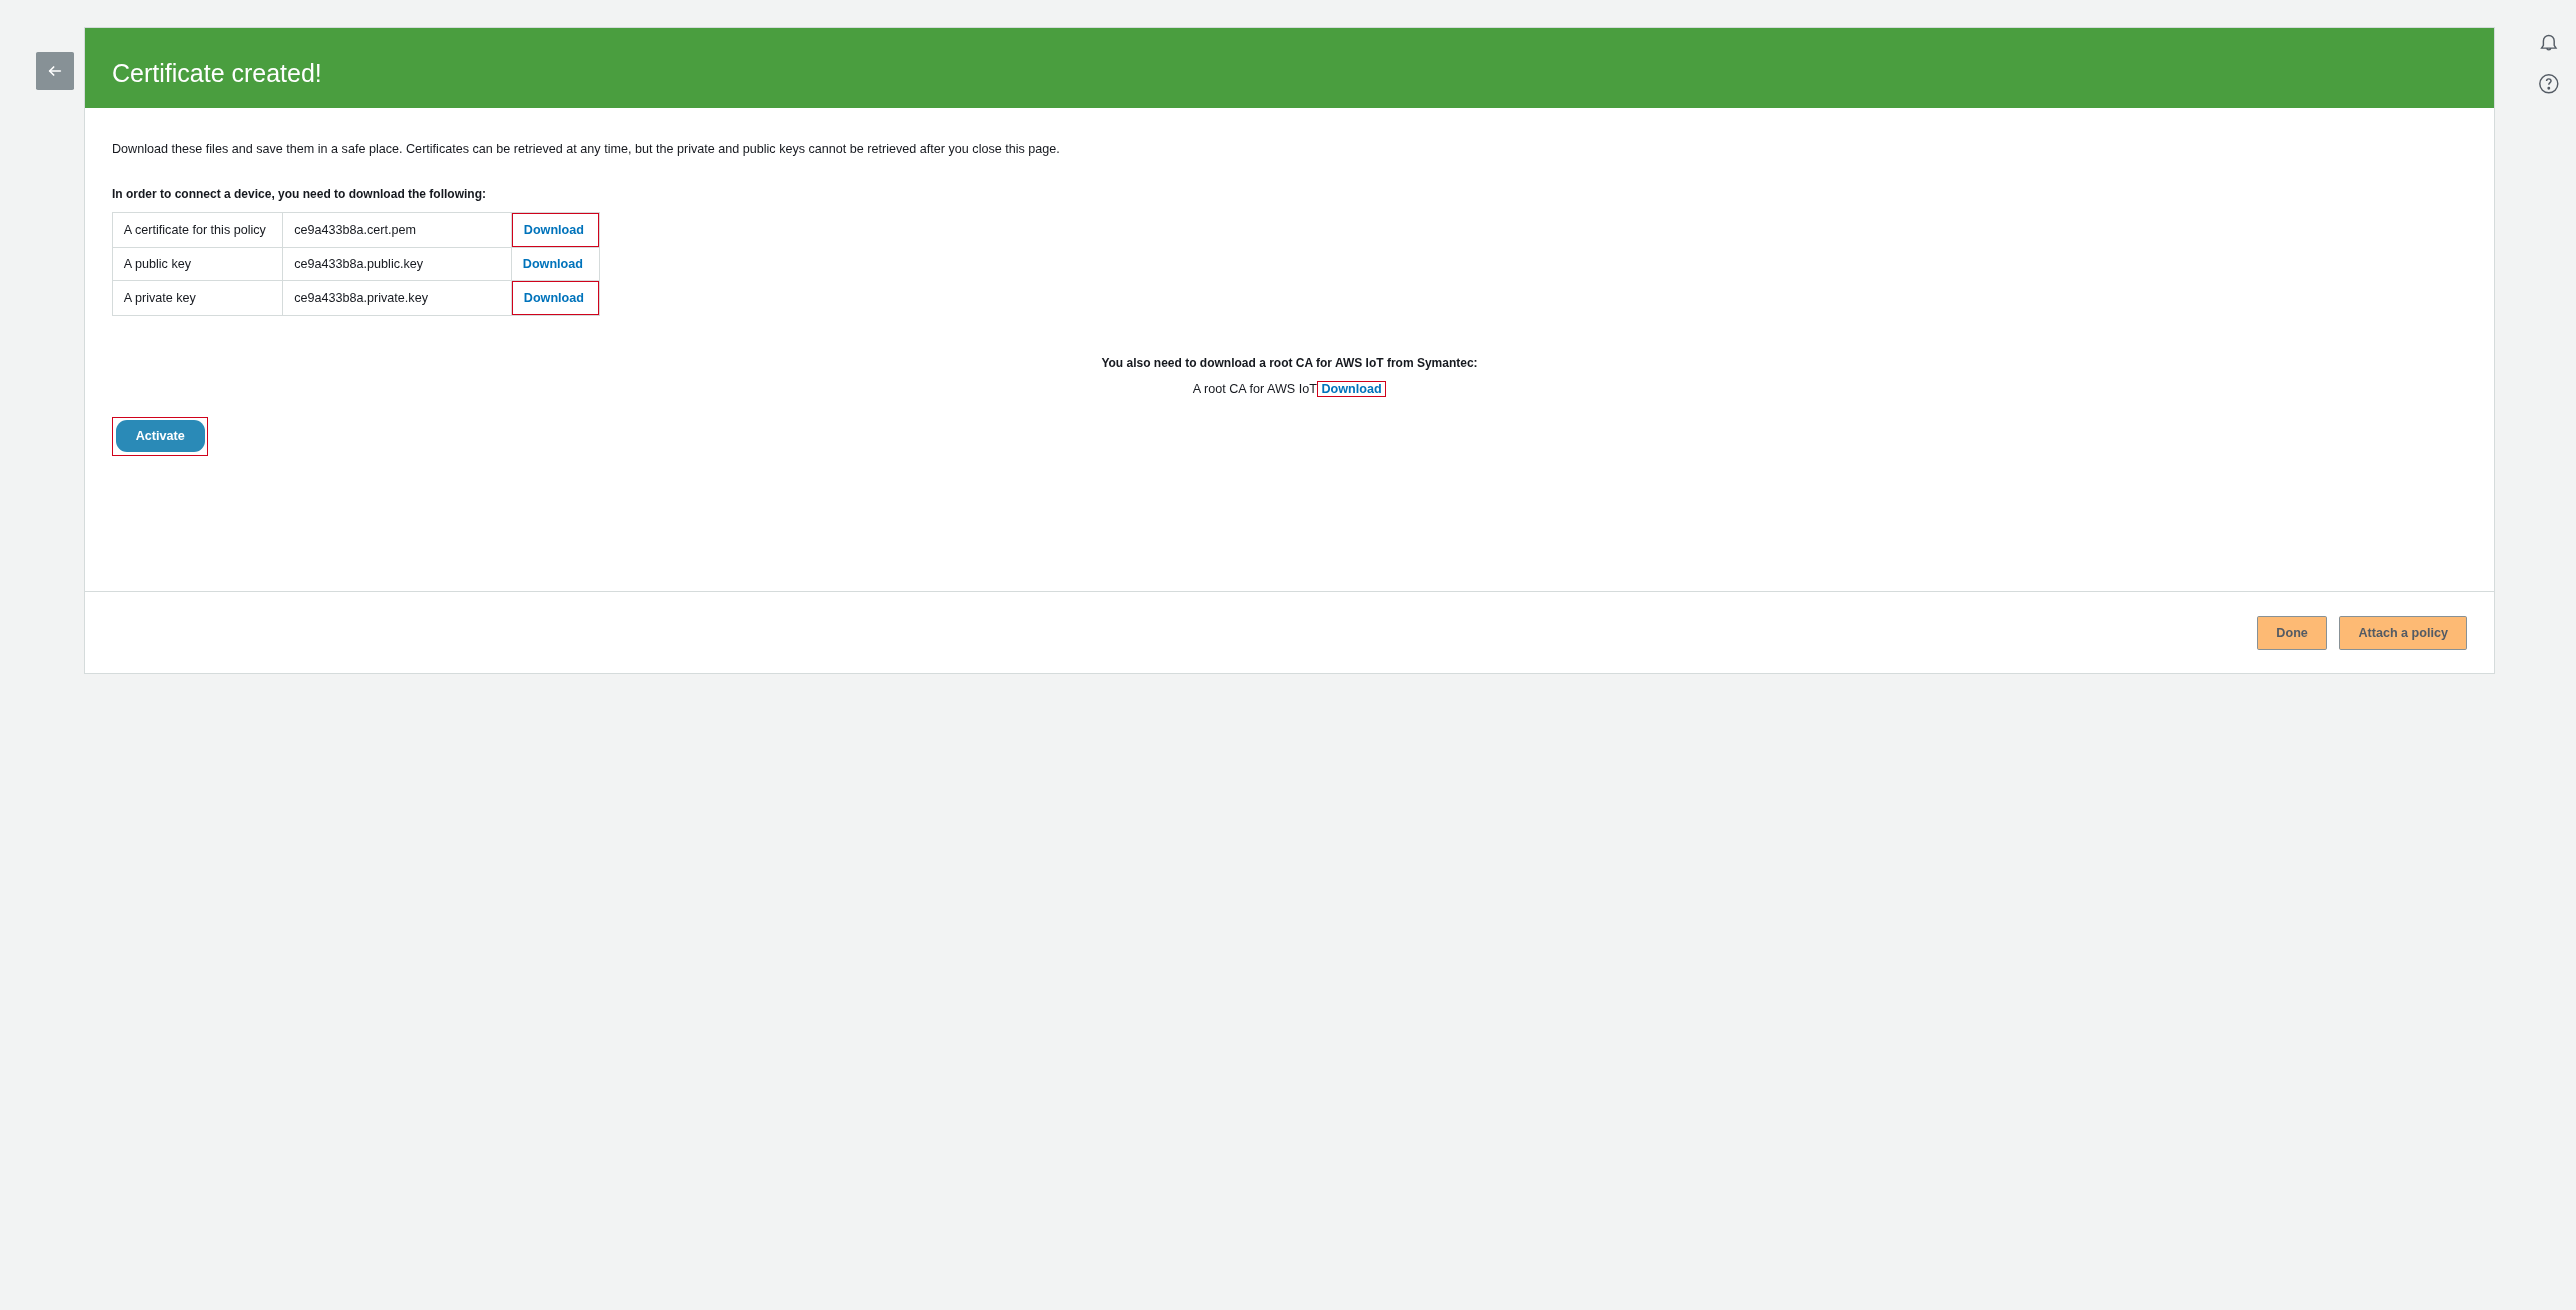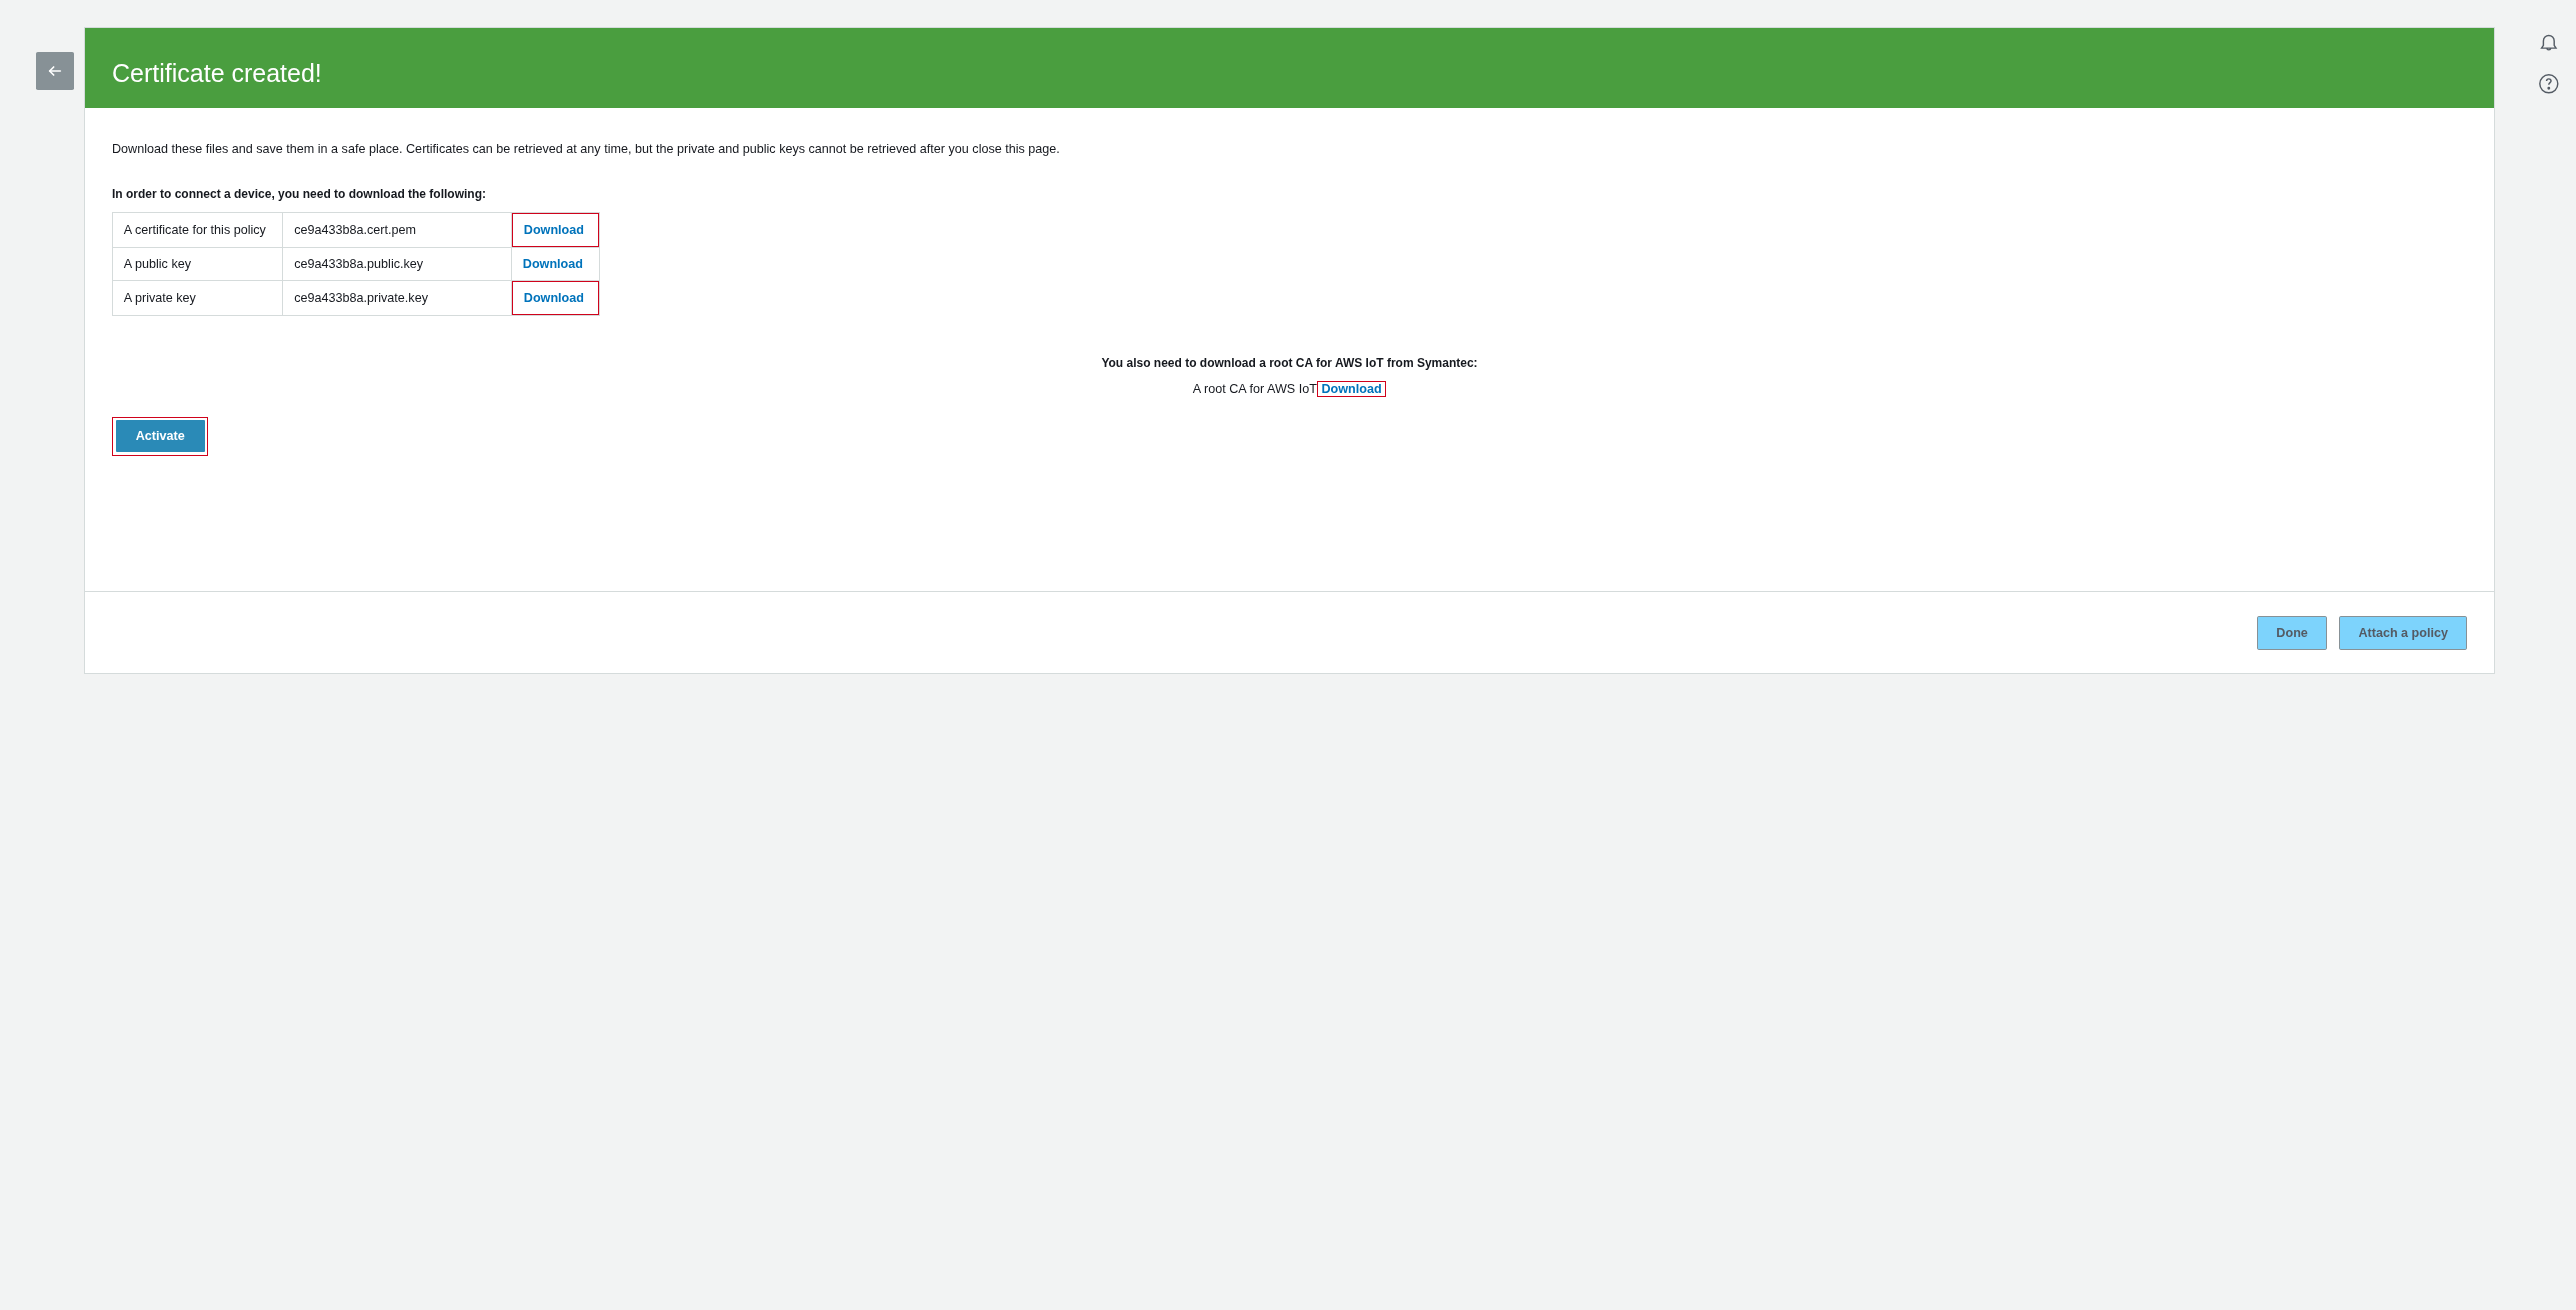--- a/index.html
+++ b/index.html
@@ -99,31 +99,31 @@
       padding: 1.8px 3.6px;
     }
     .activate-btn {
       background: #2a8ab7;
       color: #fff;
       border: none;
       padding: 9px 20px;
       font-size: 12.6px;
       font-weight: 700;
       cursor: pointer;
-      border-radius: 1px;
+      border-radius: 11px;
     }
     .footer {
       border-top: 0.9px solid #d5dbdb;
       padding: 23.4px 27px;
       display: flex;
       justify-content: flex-end;
       gap: 12.6px;
     }
     .f-btn {
-      background: #7dd3fc;
+      background: #fdba74;
       border: 0.9px solid #879196;
       color: #545b64;
       font-weight: 700;
       font-size: 12.6px;
       padding: 9px 18px;
       cursor: pointer;
       border-radius: 1.8px;
     }
     .side-icons {
       position: fixed;

